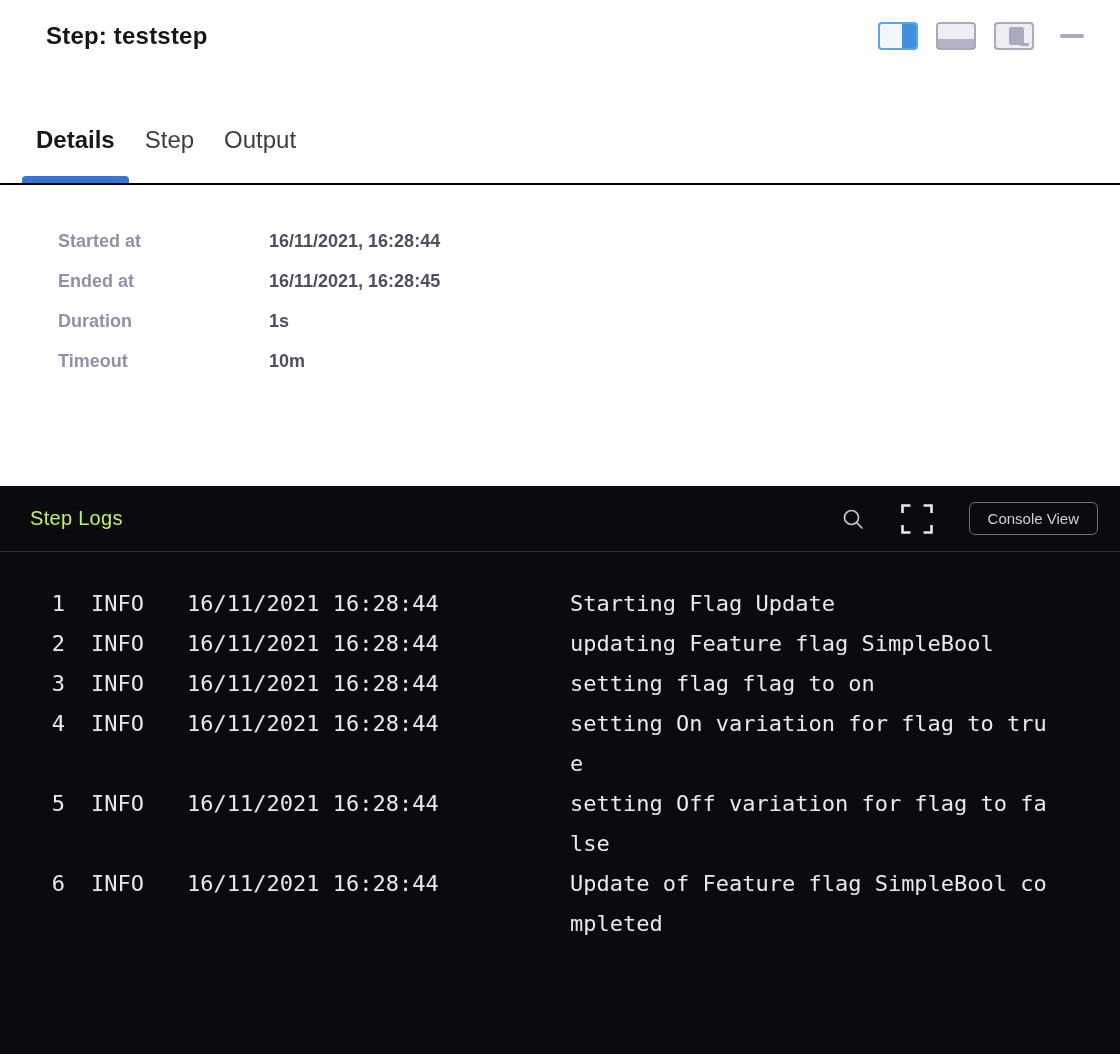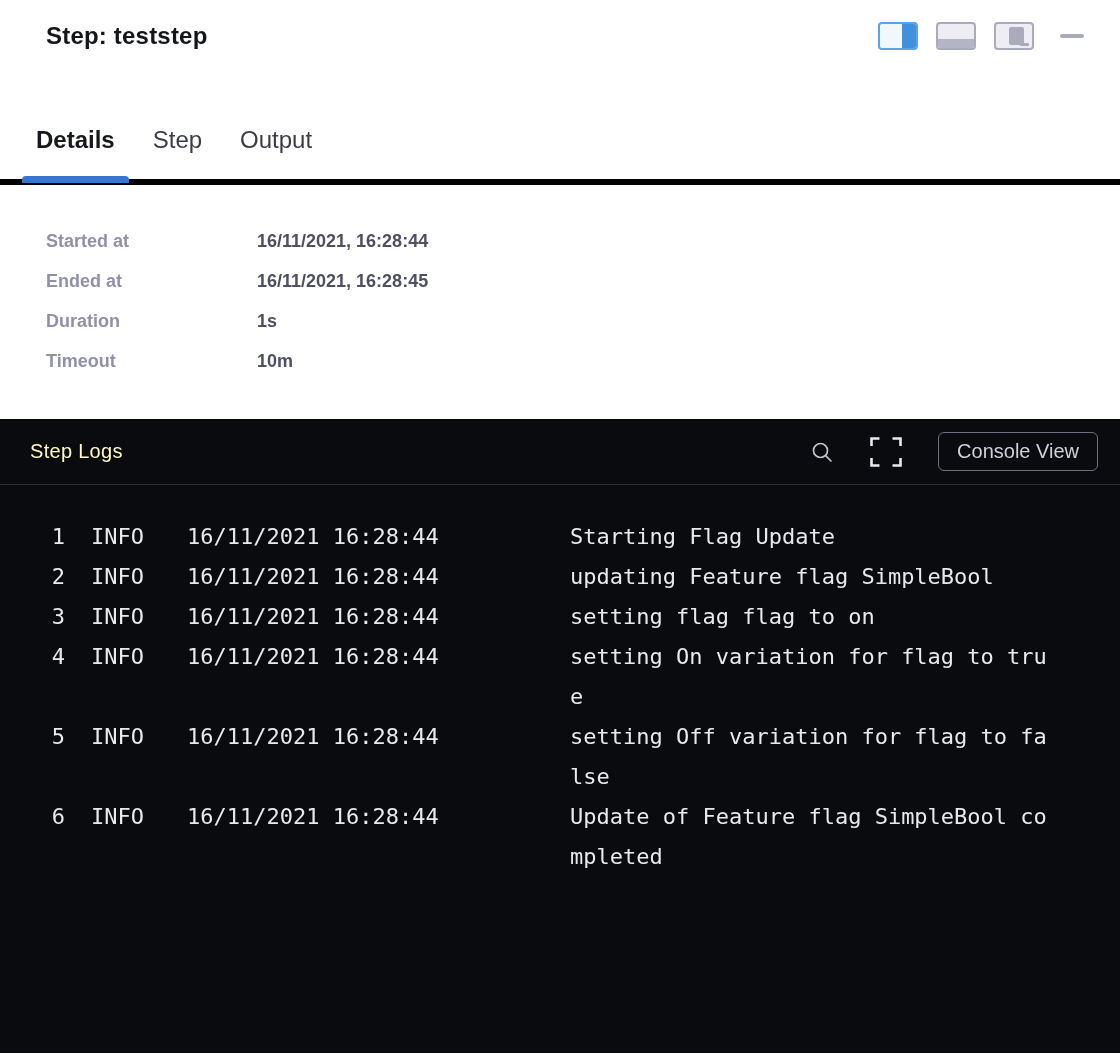--- a/index.html
+++ b/index.html
@@ -17,44 +17,44 @@
   .fill-right  { position:absolute; top:0; bottom:0; right:0; width:14px; background:#4190de; }
   .fill-bottom { position:absolute; left:0; right:0; bottom:0; height:9px; background:#b3b5c4; }
   .float-square { position:absolute; top:3px; left:13px; width:15px; height:18px;
                   background:#a9abbd; border-radius:2px; }
   .float-bar { position:absolute; right:3px; bottom:2px; width:9px; height:3px;
                background:#a9abbd; border-radius:1px; }
   .minimize-dash { width:24px; height:4px; border-radius:2px; background:#a9abbd;
                    margin-left:8px; cursor:pointer; }
 
   
-  .tab-bar { margin-top:74px; padding-left:22px; display:flex; gap:10px;
-             border-bottom:6px solid #000000; height:59px; }
+  .tab-bar { margin-top:74px; padding-left:22px; display:flex; gap:2px;
+             border-bottom:2px solid #000000; height:59px; }
   .tab { position:relative; padding:0 14px; font-size:24px; color:#3b3c46;
          cursor:pointer; height:57px; }
   .tab.active { font-weight:bold; color:#17181c; }
   .tab-underline { position:absolute; left:0; right:0; bottom:0; height:7px;
                    background:#3676d2; border-radius:4px 4px 0 0; }
 
   
-  .details-section { height:234px; padding:36px 0 0 46px; }
+  .details-section { height:301px; padding:36px 0 0 58px; }
   .detail-row { display:flex; line-height:40px; font-size:18px; font-weight:bold; }
   .detail-label { width:211px; color:#9091a7; }
   .detail-value { color:#4e4f60; }
 
   
   .log-panel { height:634px; background:#0a0b0e; color:#e8e9ed; }
   .log-header { height:66px; padding:0 22px 0 30px; display:flex; align-items:center;
                 justify-content:space-between; border-bottom:1px solid #2d2e39; }
-  .log-title { font-size:20px; color:#fef9c3; letter-spacing:.3px; }
+  .log-title { font-size:20px; color:#bef264; letter-spacing:.3px; }
   .log-actions { display:flex; align-items:center; gap:36px; }
   .icon-btn { background:none; border:none; padding:0; display:flex; align-items:center;
               cursor:pointer; }
   .console-btn { background:transparent; border:1px solid #6e6f7a; border-radius:6px;
-                 color:#ced0db; font-size:20px; font-family:"Liberation Sans",sans-serif;
+                 color:#ced0db; font-size:15px; font-family:"Liberation Sans",sans-serif;
                  padding:7px 18px; cursor:pointer; }
 
   .log-body { padding:32px 30px 0 30px; font-family:"DejaVu Sans Mono", monospace;
               font-size:22px; line-height:40px; }
   .log-row { display:flex; align-items:flex-start; }
   .log-num   { width:35px; text-align:right; flex:none; color:#e8e9ed; }
   .log-level { margin-left:26px; width:96px; flex:none; }
   .log-time  { width:383px; flex:none; }
   .log-msg   { width:485px; flex:none; word-break:break-all; white-space:normal; }
 </style>

